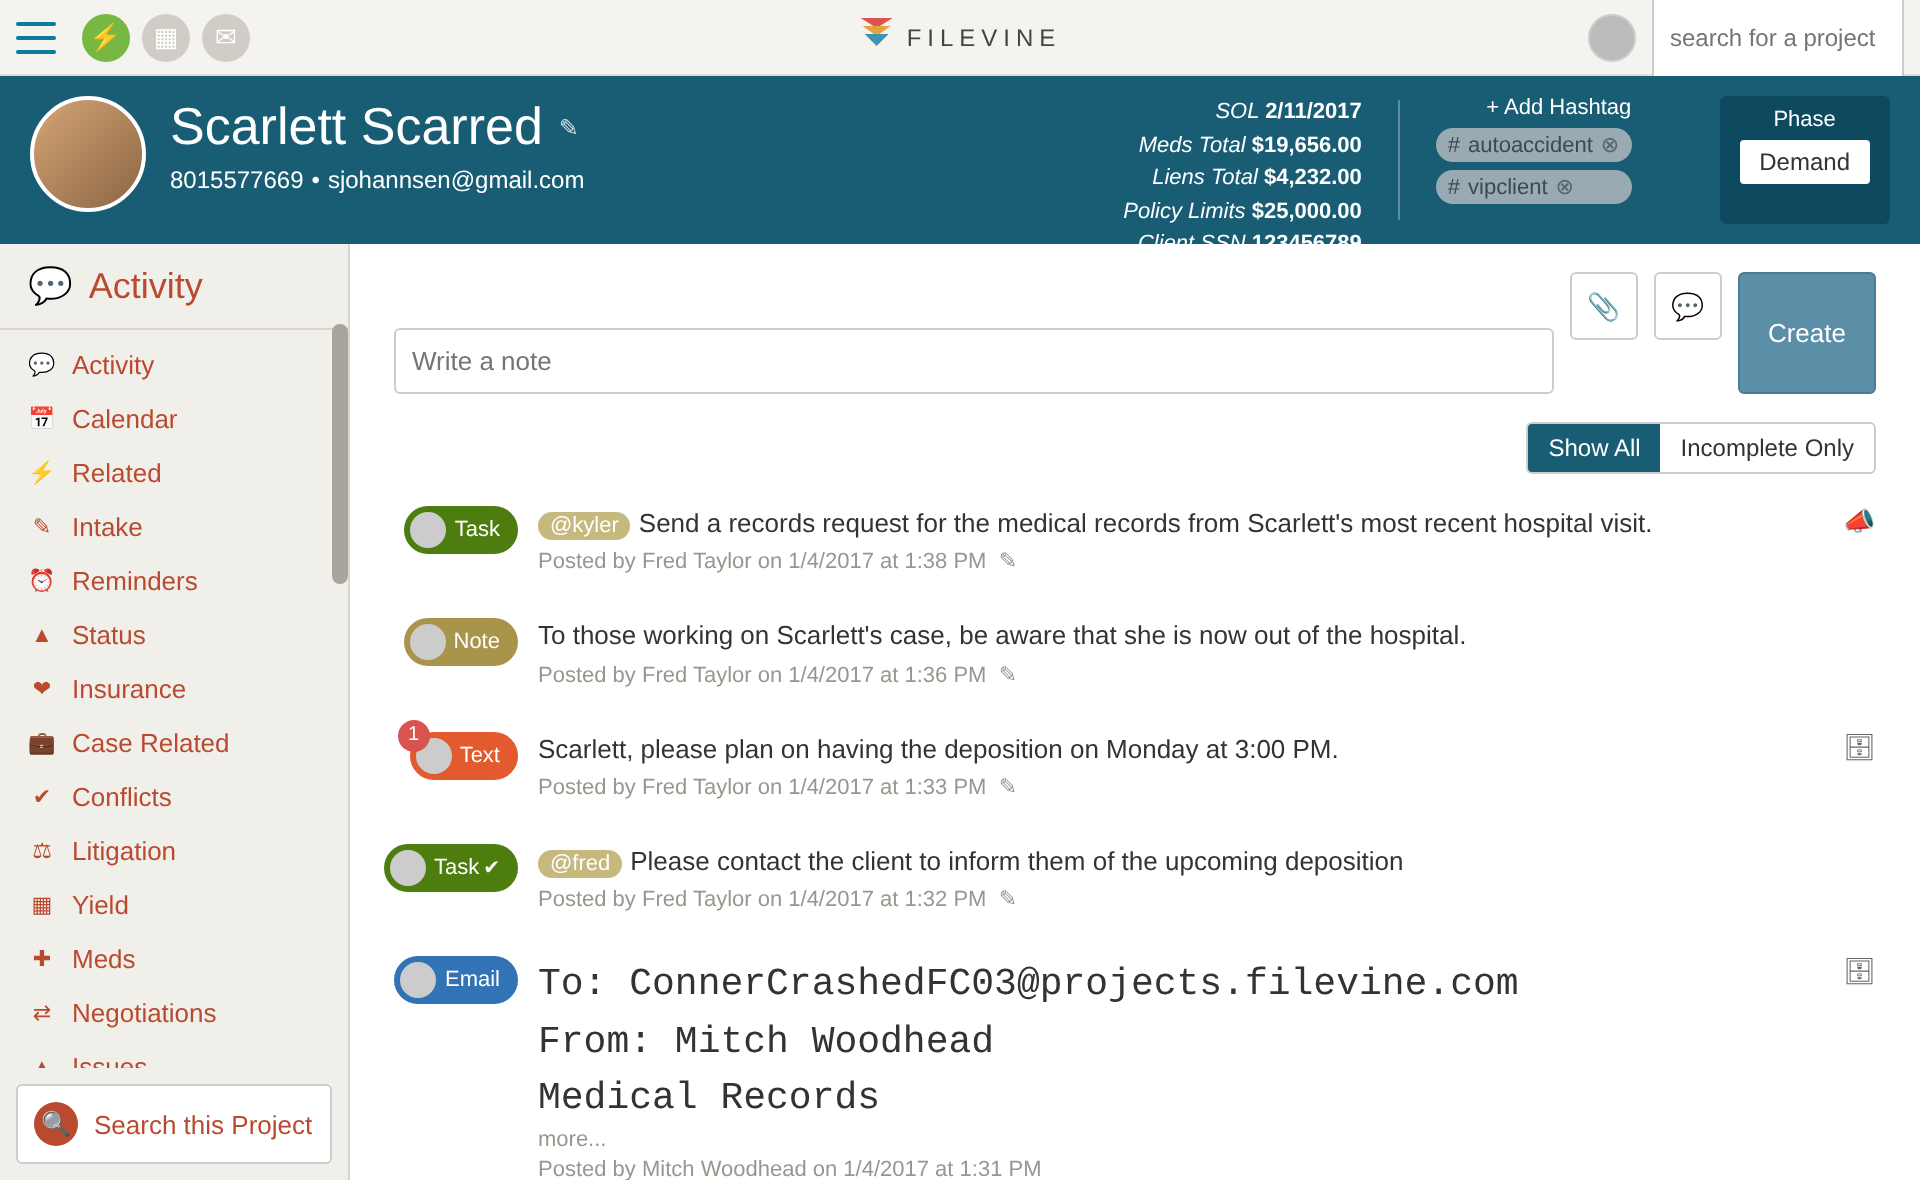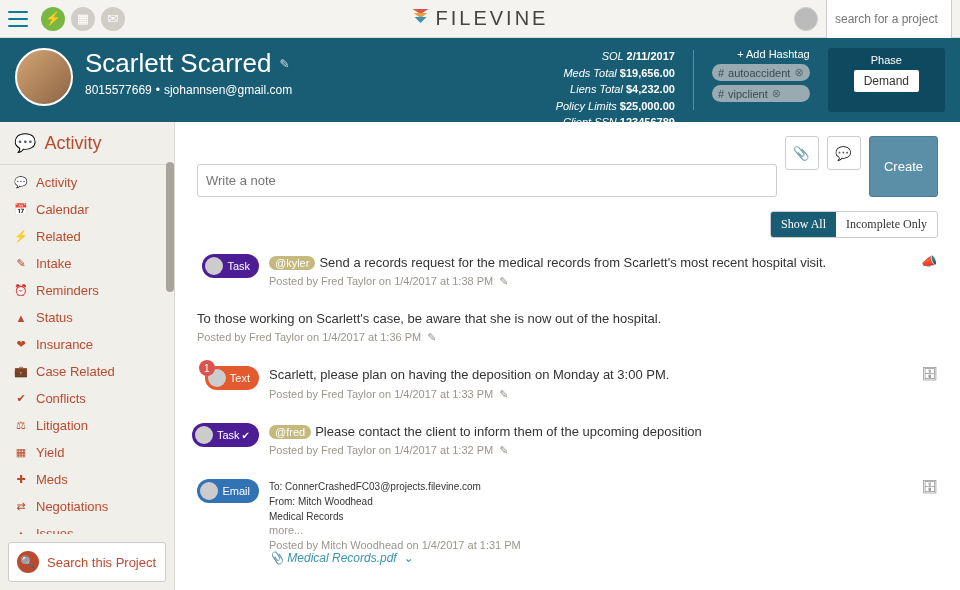--- a/index.html
+++ b/index.html
@@ -3,74 +3,74 @@
 <meta charset="utf-8">
 <style>
 *{box-sizing:border-box;margin:0;padding:0;}
 body{font-family:-apple-system,BlinkMacSystemFont,"Segoe UI",Arial,sans-serif;font-size:13px;color:#333;background:#fff;width:960px;height:590px;overflow:hidden;}
 .top-bar{height:38px;background:#f5f3ef;border-bottom:1px solid #ddd;display:flex;align-items:center;padding:0 8px;}
 .hamburger{width:20px;height:16px;display:flex;flex-direction:column;justify-content:space-between;cursor:pointer;margin-right:10px;}
 .hamburger span{height:2px;background:#0a7c9a;border-radius:1px;}
 .circle-icon{width:24px;height:24px;border-radius:50%;display:flex;align-items:center;justify-content:center;margin:0 3px;cursor:pointer;}
 .ci-green{background:#77b843;color:#fff;}
 .ci-grey{background:#d0cdc7;color:#fff;}
-.logo{position:absolute;left:50%;transform:translateX(-50%);display:flex;align-items:center;gap:6px;color:#444;font-weight:300;letter-spacing:3px;font-size:20px;}
+.logo{position:absolute;left:50%;transform:translateX(-50%);display:flex;align-items:center;gap:6px;color:#444;font-weight:300;letter-spacing:3px;font-size:12px;}
 .logo-mark{font-size:18px;}
 .top-right{margin-left:auto;display:flex;align-items:center;gap:8px;}
 .avatar-sm{width:24px;height:24px;border-radius:50%;background:#bbb;border:1px solid #ccc;}
 .search-box{border:1px solid #ccc;border-radius:3px;padding:21px 8px;width:126px;font-size:12px;}
 .header{background:#195d75;color:#fff;display:flex;padding:10px 15px;height:84px;position:relative;}
 .profile-pic{width:58px;height:58px;border-radius:50%;border:2px solid #fff;background:linear-gradient(135deg,#d4a574,#8b6544);margin-right:12px;flex-shrink:0;}
 .profile-info h1{font-size:26px;font-weight:400;display:flex;align-items:center;gap:8px;}
 .pencil-sm{font-size:12px;opacity:0.8;}
 .profile-sub{font-size:12px;margin-top:4px;}
 .dot{margin:0 4px;}
 .header-right{margin-left:auto;display:flex;gap:18px;justify-content:center;}
 .stats{text-align:right;font-size:11px;line-height:1.5;font-style:italic;}
 .stats b{font-style:normal;font-weight:700;}
 .divider-v{width:1px;background:rgba(255,255,255,0.3);margin:2px 0;}
 .tags-col{display:flex;flex-direction:column;gap:4px;font-size:11px;}
 .add-tag{color:#fff;text-align:right;}
 .tag-pill{background:#99aab2;color:#3a4a52;border-radius:9px;padding:2px 6px;display:flex;align-items:center;gap:4px;}
 .tag-x{cursor:pointer;opacity:0.7;}
-.phase-col{background:#0d4a60;padding:6px 26px;text-align:center;font-size:11px;border-radius:3px;}
+.phase-col{background:#0d4a60;padding:6px 10px;text-align:center;font-size:11px;border-radius:3px;margin-left:26px;}
 .phase-btn{background:#fff;color:#333;border:none;padding:4px 10px;border-radius:2px;margin-top:4px;font-size:12px;cursor:pointer;}
 .main{display:flex;height:calc(590px - 38px - 84px);}
 .sidebar{width:175px;background:#f1efe9;border-right:1px solid #d9d6cf;display:flex;flex-direction:column;position:relative;}
 .sidebar-title{padding:10px 14px;font-size:18px;color:#b94a2f;border-bottom:1px solid #d9d6cf;display:flex;align-items:center;gap:8px;}
 .nav{flex:1;overflow-y:auto;padding:4px 0;}
 .nav-item{padding:6px 14px;font-size:13px;color:#b94a2f;cursor:pointer;display:flex;align-items:center;gap:8px;}
 .nav-icon{width:14px;text-align:center;font-size:11px;}
 .nav-scroll{position:absolute;right:0;top:40px;width:8px;height:130px;background:#a8a49c;border-radius:4px;}
 .search-project{margin:8px;background:#fff;border:1px solid #ccc;border-radius:3px;padding:8px;display:flex;align-items:center;gap:8px;color:#b94a2f;font-size:13px;cursor:pointer;}
 .sp-icon{width:22px;height:22px;border-radius:50%;background:#b94a2f;color:#fff;display:flex;align-items:center;justify-content:center;font-size:12px;}
 .content{flex:1;overflow-y:auto;padding:14px 22px;}
 .note-row{display:flex;gap:8px;margin-bottom:14px;}
 .note-input{flex:1;border:1px solid #ccc;border-radius:3px;padding:8px;font-size:13px;margin-top:28px;}
 .icon-btn{width:34px;height:34px;border:1px solid #ccc;background:#fff;border-radius:3px;cursor:pointer;color:#777;}
 .create-btn{background:#5b8fa8;border:1px solid #4a7d95;color:#fff;padding:0 14px;border-radius:3px;cursor:pointer;font-size:13px;}
 .filter-row{display:flex;justify-content:flex-end;margin-bottom:16px;}
-.filter-toggle{display:flex;border:1px solid #ccc;border-radius:3px;overflow:hidden;font-size:12px;font-family:Liberation Serif, serif;}
+.filter-toggle{display:flex;border:1px solid #ccc;border-radius:3px;overflow:hidden;font-size:12px;}
 .ft-btn{padding:5px 10px;cursor:pointer;}
 .ft-active{background:#195d75;color:#fff;}
 .feed-item{display:flex;margin-bottom:22px;position:relative;}
 .feed-left{width:72px;flex-shrink:0;display:flex;justify-content:flex-end;padding-right:10px;}
 .pill{border-radius:12px;font-size:11px;color:#fff;padding:3px 9px 3px 3px;display:flex;align-items:center;gap:4px;white-space:nowrap;}
 .pill .pa{width:18px;height:18px;border-radius:50%;background:#ccc;}
-.p-task{background:#4c1d95;}
+.p-task{background:#4d7c0f;}
 .p-note{background:#a8954a;}
 .p-text{background:#e25a2d;}
 .p-email{background:#3273b5;}
 .badge-red{position:absolute;top:-6px;left:-6px;width:16px;height:16px;background:#d9534f;color:#fff;border-radius:50%;font-size:10px;display:flex;align-items:center;justify-content:center;}
 .feed-body{flex:1;font-size:13px;}
 .mention{background:#c5b97e;color:#fff;padding:1px 6px;border-radius:8px;font-size:11px;margin-right:4px;}
 .feed-text{color:#333;line-height:1.4;}
 .feed-meta{color:#9a968e;font-size:11px;margin-top:3px;}
 .feed-action{position:absolute;right:0;top:0;color:#666;cursor:pointer;}
-.email-body{font-size:10px;color:#333;line-height:1.5;}
+.email-body{font-size:19px;color:#333;line-height:1.5;font-family:Liberation Mono, monospace;}
 .more-link{color:#9a968e;font-size:11px;}
 .attach{color:#3a95b3;font-style:italic;font-size:12px;}
 .check-sm{font-size:10px;margin-left:2px;}
 </style>
 </head>
 <body>
 
 <div class="top-bar">
   <div class="hamburger">
       <span></span>
@@ -220,20 +220,28 @@
               </div>
             </div>
           </div>
           <div class="feed-body">
             <div class="feed-text"><span class="mention">@kyler</span>Send a records request for the medical records from Scarlett's most recent hospital visit.</div>
             <div class="feed-meta">Posted by Fred Taylor on 1/4/2017 at 1:38 PM &nbsp;✎</div>
           </div>
           <div class="feed-action">📣</div>
         </div>
         <div class="feed-item">
+          <div class="feed-left">
+            <div style="position:relative">
+              <div class="pill p-note">
+                <span class="pa"></span>
+                <span>Note</span>
+              </div>
+            </div>
+          </div>
           <div class="feed-body">
             <div class="feed-text">To those working on Scarlett's case, be aware that she is now out of the hospital.</div>
             <div class="feed-meta">Posted by Fred Taylor on 1/4/2017 at 1:36 PM &nbsp;✎</div>
           </div>
         </div>
         <div class="feed-item">
           <div class="feed-left">
             <div style="position:relative">
               <div class="pill p-text">
                 <span class="pa"></span>

